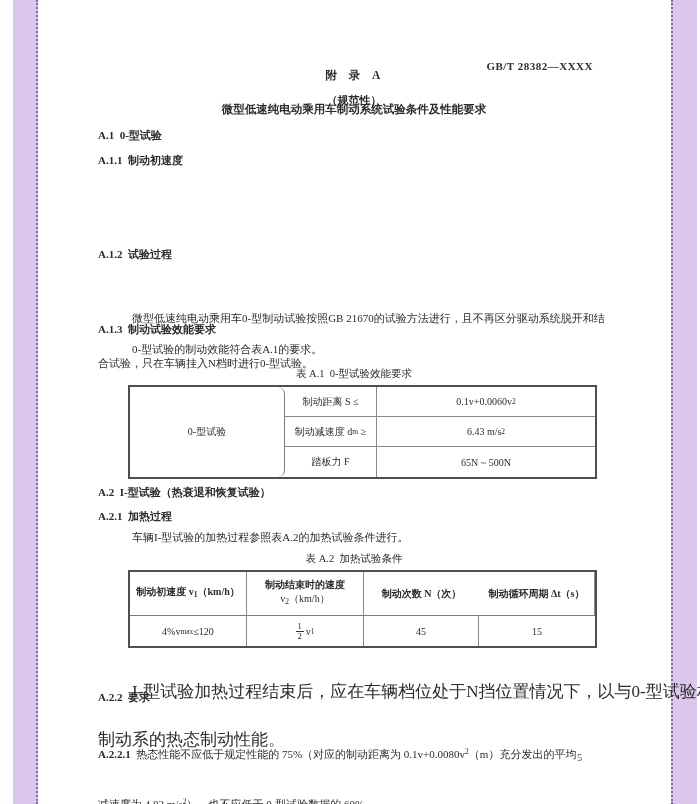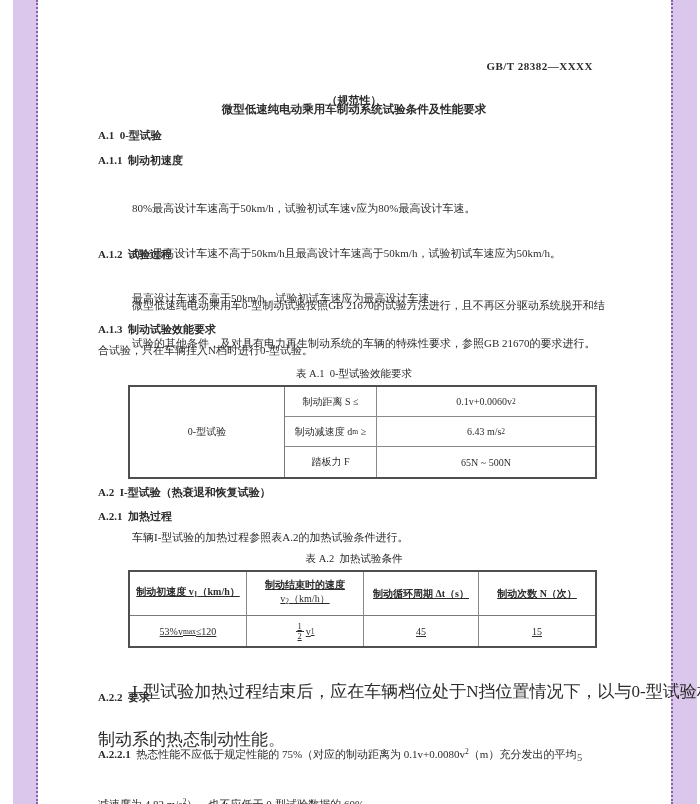--- a/index.html
+++ b/index.html
@@ -23,24 +23,24 @@
 
   .h  { left:58px; font-weight:bold; font-size:11px; }
   .p-ind { left:92px; font-size:11px; line-height:15px; }
   .lines div { white-space:pre; }
 
   .tbl-title { font-weight:normal; font-size:10.5px; }
 
   .tbl { display:grid; border:2px solid #4f4f4f; background:#fff; font-size:10px; }
   .tbl .c { display:flex; align-items:center; justify-content:center; text-align:center; }
   .t1 { left:88px; top:385px; grid-template-columns:155px 92px 218px; grid-template-rows:30px 30px 30px; }
-  .t1 .rh { grid-row:1/4; grid-column:1; border-right:1px solid #7a7a7a; }
+  .t1 .rh { grid-row:1/4; grid-column:1; border-right:1px solid #7a7a7a;border-radius:7px; }
   .t1 .bb { border-bottom:1px solid #8a8a8a; }
   .t1 .br { border-right:1px solid #8a8a8a; }
-  .t2 { left:88px; top:570px; grid-template-columns:117px 117px 115px 116px; grid-template-rows:44px 30px;text-decoration:underline; }
+  .t2 { left:88px; top:570px; grid-template-columns:117px 117px 115px 116px; grid-template-rows:44px 30px; }
   .t2 .hd { font-weight:bold; border-bottom:1px solid #7a7a7a; flex-direction:column; line-height:14px; }
   .t2 .br { border-right:1px solid #8a8a8a; }
 
   .sup { font-size:7.5px; vertical-align:4px; }
   .sub { font-size:7.5px; vertical-align:-2px; }
   .frac { display:inline-block; text-align:center; font-size:8.5px; line-height:1.05; vertical-align:middle; margin-right:2px; }
   .frac .num { display:block; border-bottom:1px solid #333; padding:0 2px; }
   .frac .den { display:block; }
 
   .b { font-weight:bold; }
@@ -50,40 +50,36 @@
 <body>
 
 <div id="screen">
   <div class="band band-left"></div>
   <div class="band band-right"></div>
 
   <div class="sheet">
 
     <div class="doc-number">GB/T 28382—XXXX</div>
 
+    <div class="center appendix">附  录  A</div>
     <div class="center normative">（规范性）</div>
     <div class="center app-title">微型低速纯电动乘用车制动系统试验条件及性能要求</div>
 
     <div class="h" style="top:128px">A.1  0-型试验</div>
     <div class="h" style="top:153px">A.1.1  制动初速度</div>
 
-    <div class="p-ind lines" style="top:171px">
-      <div>80%最高设计车速高于50km/h，试验初试车速v应为80%最高设计车速。</div>
-      <div>80%最高设计车速不高于50km/h且最高设计车速高于50km/h，试验初试车速应为50km/h。</div>
-      <div>最高设计车速不高于50km/h，试验初试车速应为最高设计车速。</div>
-      <div>试验的其他条件，及对具有电力再生制动系统的车辆的特殊性要求，参照GB 21670的要求进行。</div>
-    </div>
 
     <div class="h" style="top:247px">A.1.2  试验过程</div>
-    <div class="lines" style="top:268px; left:58px; font-size:11px; line-height:15px;">
+    <div class="lines" style="top:281px; left:58px; font-size:11px; line-height:15px;">
       <div style="padding-left:34px">微型低速纯电动乘用车0-型制动试验按照GB 21670的试验方法进行，且不再区分驱动系统脱开和结</div>
       <div>合试验，只在车辆挂入N档时进行0-型试验。</div>
     </div>
 
     <div class="h" style="top:322px">A.1.3  制动试验效能要求</div>
+    <div class="p-ind" style="top:342px">0-型试验的制动效能符合表A.1的要求。</div>
 
     <div class="center tbl-title" style="top:367px">表 A.1  0-型试验效能要求</div>
 
     <div class="tbl t1">
       <div class="c rh">0-型试验</div>
 
       <div class="c bb br">
         <span>制动距离 S ≤</span><span class="sub"></span><span></span>
       </div>
       <div class="c bb">
@@ -112,29 +108,29 @@
     <div class="center tbl-title" style="top:552px">表 A.2  加热试验条件</div>
 
     <div class="tbl t2">
       <div class="c hd br">
         <span><span>制动初速度 v</span><span class="sub">1</span><span>（km/h）</span></span>
       </div>
       <div class="c hd br">
         <span>制动结束时的速度</span>
         <span style="font-weight:normal"><span>v</span><span class="sub">2</span><span>（km/h）</span></span>
       </div>
+      <div class="c hd">
+        <span>制动次数 N（次）</span>
+      </div>
       <div class="c hd br">
         <span>制动循环周期 Δt（s）</span>
       </div>
-      <div class="c hd">
-        <span>制动次数 N（次）</span>
-      </div>
 
       <div class="c br">
-        <span>53%v</span><span class="sub">max</span><span>≤120</span>
+        <span>4%v</span><span class="sub">max</span><span>≤120</span>
       </div>
       <div class="c br">
         <span class="frac"><span class="num">1</span><span class="den">2</span></span>
         <span>v</span><span class="sub">1</span>
       </div>
       <div class="c br">45</div>
       <div class="c">15</div>
     </div>
 
     <div class="lines" style="top:652px; left:58px; font-size:17px; line-height:16px;">

